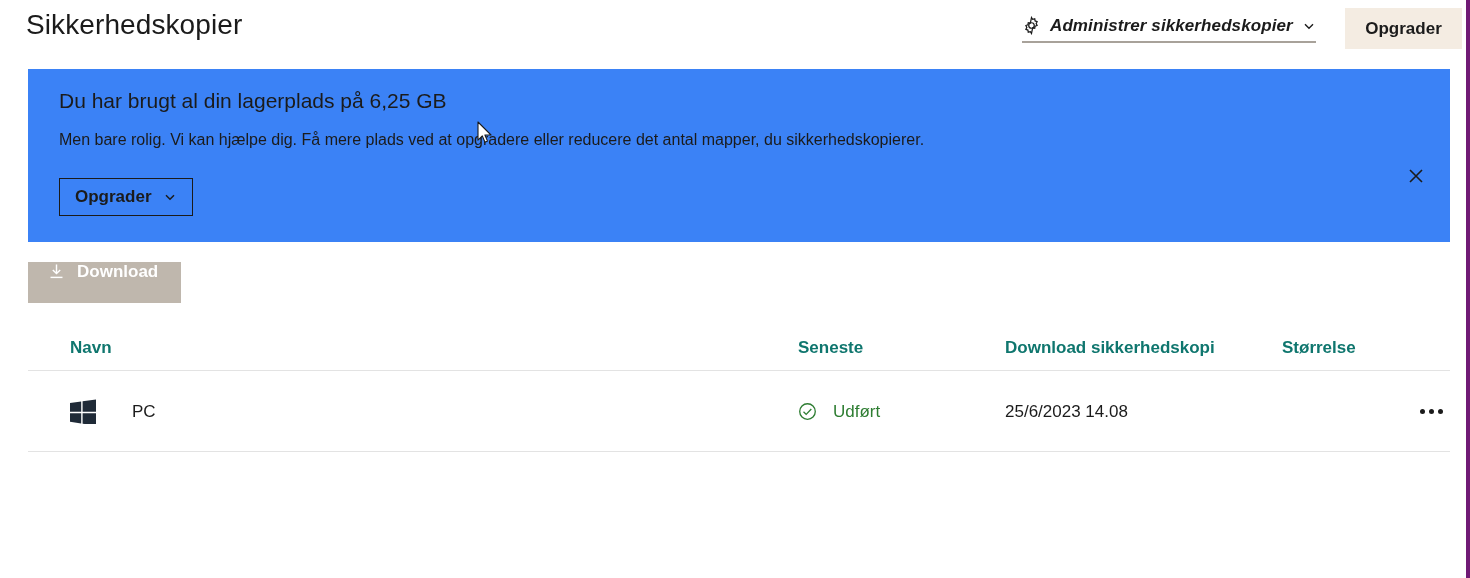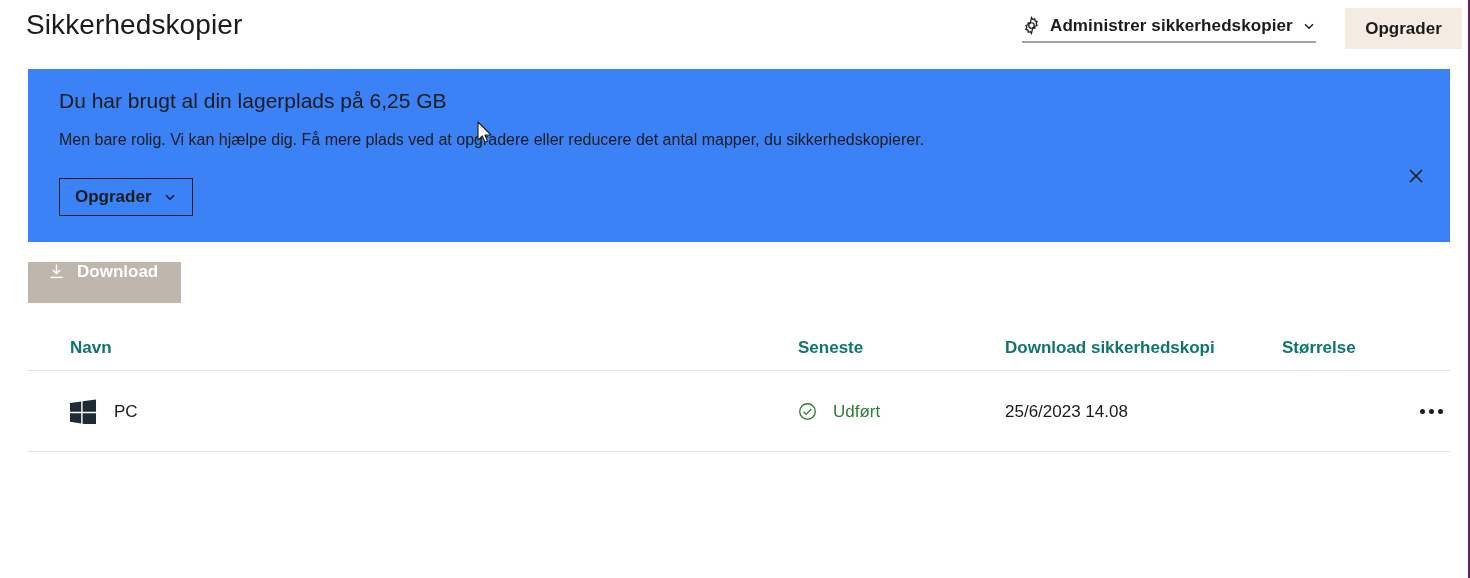--- a/index.html
+++ b/index.html
@@ -14,21 +14,21 @@
     font-family: "Liberation Sans", sans-serif;
     color: #1b1b1b;
     overflow: hidden;
     position: relative;
   }
   .page {
     position: relative;
     width: 1470px;
     height: 578px;
     background: #ffffff;
-    border-right: 2px solid #701a75;
+    border-right: 4px solid #701a75;
   }
 
   
   .header {
     position: absolute;
     left: 0; top: 0;
     width: 1470px;
     height: 57px;
   }
   .page-title {
@@ -46,20 +46,21 @@
     left: 1022px;
     top: 12px;
     height: 31px;
     display: flex;
     align-items: center;
     gap: 9px;
     border-bottom: 2px solid #a8a29a;
     padding-bottom: 2px;
     cursor: pointer;
     background: transparent;
+    font-style: italic;
   }
   .gear-icon {
     width: 19px; height: 19px;
     display: block;
     flex: 0 0 auto;
   }
   .manage-label {
     font-size: 17px;
     font-weight: 600;
     color: #1b1b1b;
@@ -204,21 +205,21 @@
   .cell {
     position: absolute;
     top: 0;
     height: 81px;
     display: flex;
     align-items: center;
     font-size: 17px;
     color: #1b1b1b;
     white-space: nowrap;
   }
-  .cell-name { left: 42px; gap: 18px; }
+  .cell-name { left: 42px; gap: 36px; }
   .win-icon { width: 26px; height: 25px; display: block; flex: 0 0 auto; }
   .cell-status { left: 770px; gap: 16px; color: #2e7d32; text-align: center; }
   .check-icon { width: 19px; height: 19px; display: block; flex: 0 0 auto; }
   .cell-last { left: 977px; }
   .cell-size { left: 1222px; }
   .cell-menu {
     left: 1380px;
     width: 46px;
     justify-content: center;
     cursor: pointer;

